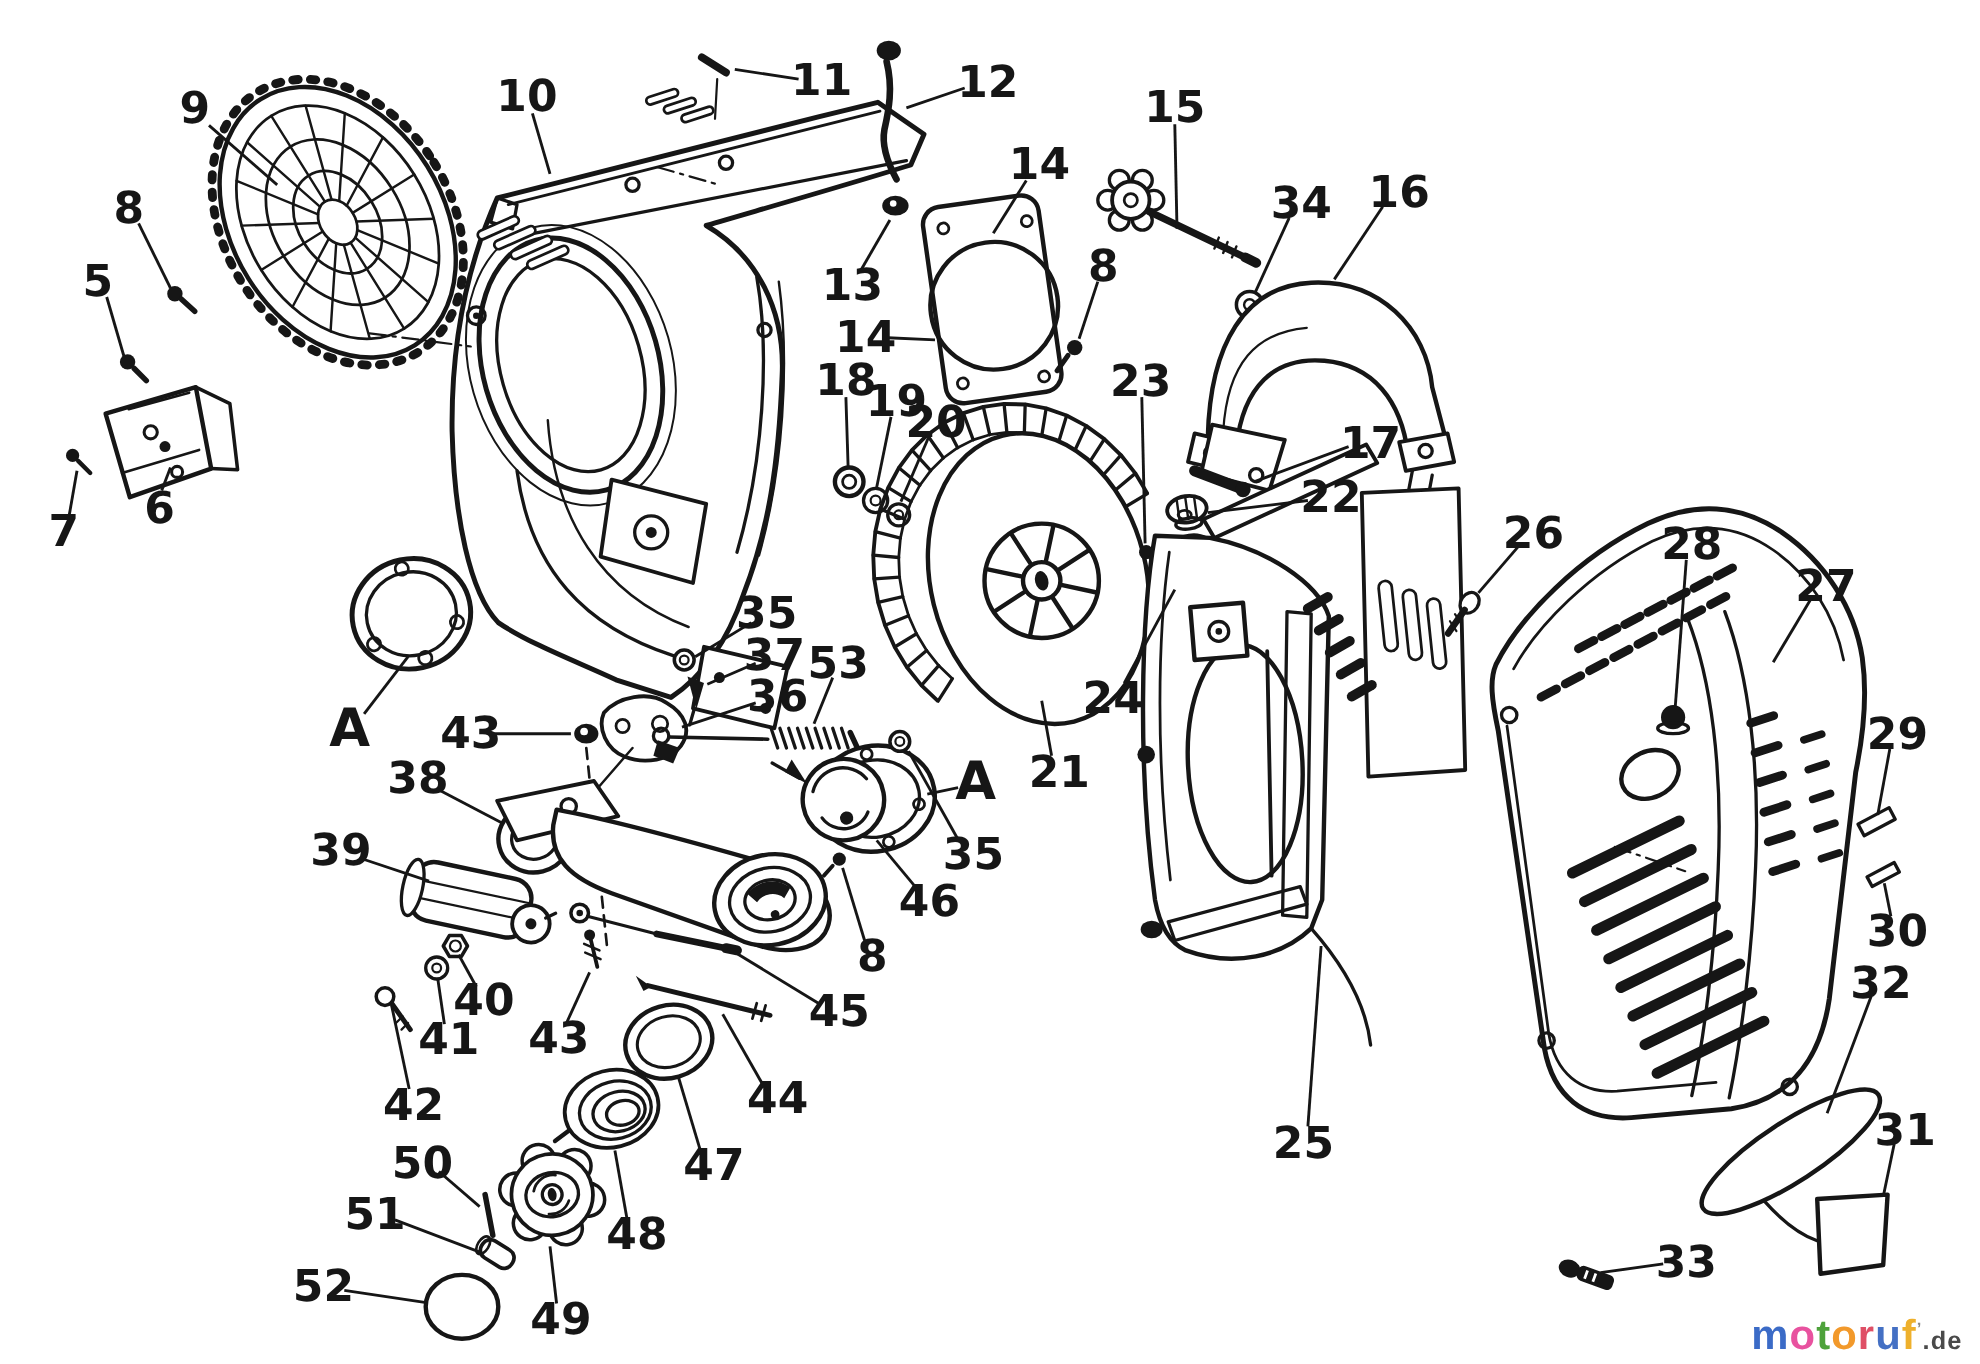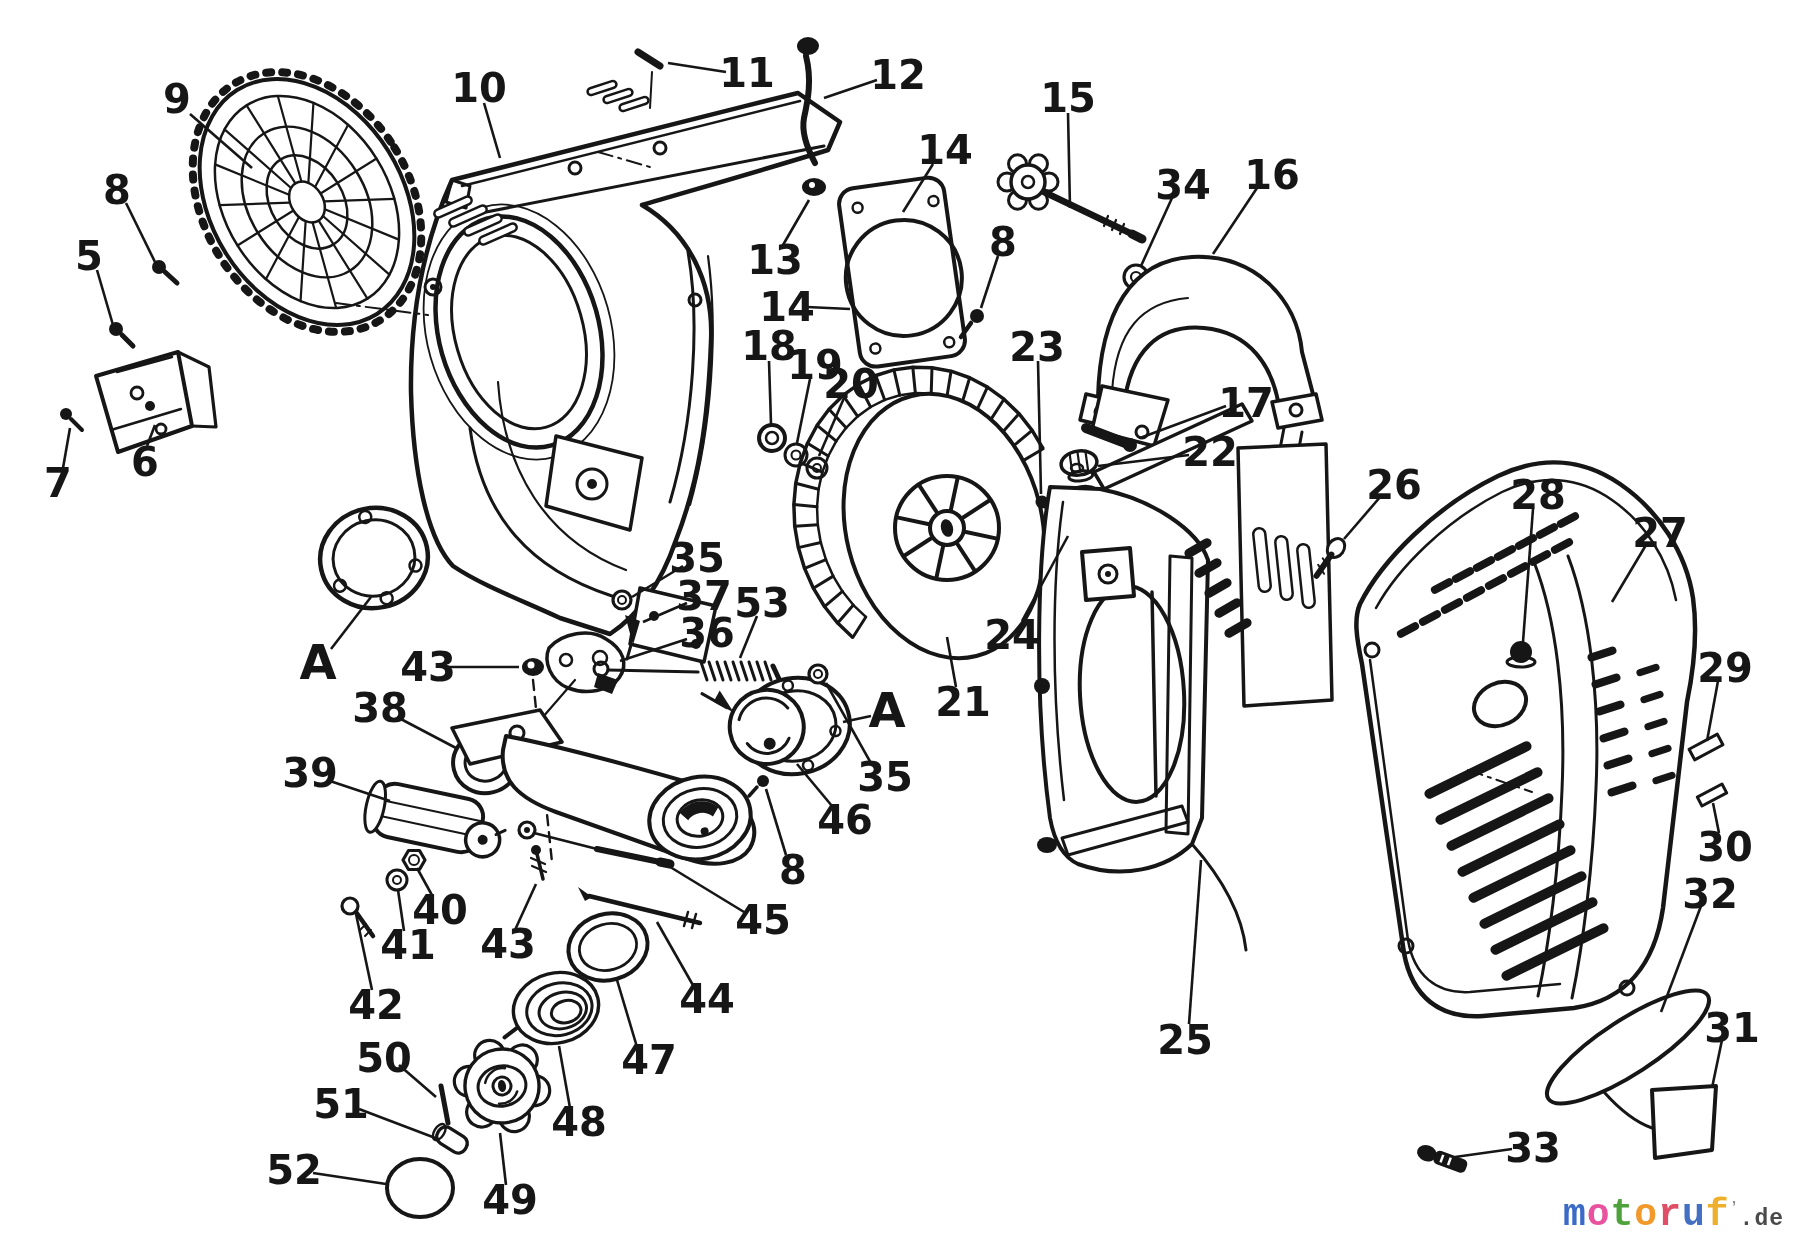--- a/index.html
+++ b/index.html
@@ -4,21 +4,21 @@
 <style>
   html,body{margin:0;padding:0;background:#ffffff}
   .stage{position:relative;width:1800px;height:1240px;background:#ffffff;overflow:hidden;
          font-family:"DejaVu Sans","Liberation Sans",sans-serif}
   .stage svg{position:absolute;left:0;top:0}
   svg .s{stroke:#161616;fill:none;stroke-linecap:round;stroke-linejoin:round}
   svg .w{stroke:#161616;fill:#ffffff;stroke-linecap:round;stroke-linejoin:round}
   svg .f{fill:#161616;stroke:none}
   .callout-text{font-family:"DejaVu Sans","Liberation Sans",sans-serif;font-weight:700;fill:#161616}
   .leader{stroke:#161616;stroke-width:2.6;fill:none}
-  .wm{position:absolute;right:16px;bottom:4px;font-family:Liberation Mono, monospace;
+  .wm{position:absolute;right:16px;bottom:4px;font-family:Liberation Sans, sans-serif;
       font-weight:700;font-size:38px;letter-spacing:1px;user-select:none}
   .wm .suffix{font-size:23px;font-weight:700}
   .wm .mark{font-size:15px;vertical-align:super}
 </style>
 </head>
 <body>
 
 <div class="stage">
 <svg id="diagram-svg" width="1800" height="1240" viewBox="0 0 1800 1240">
 

